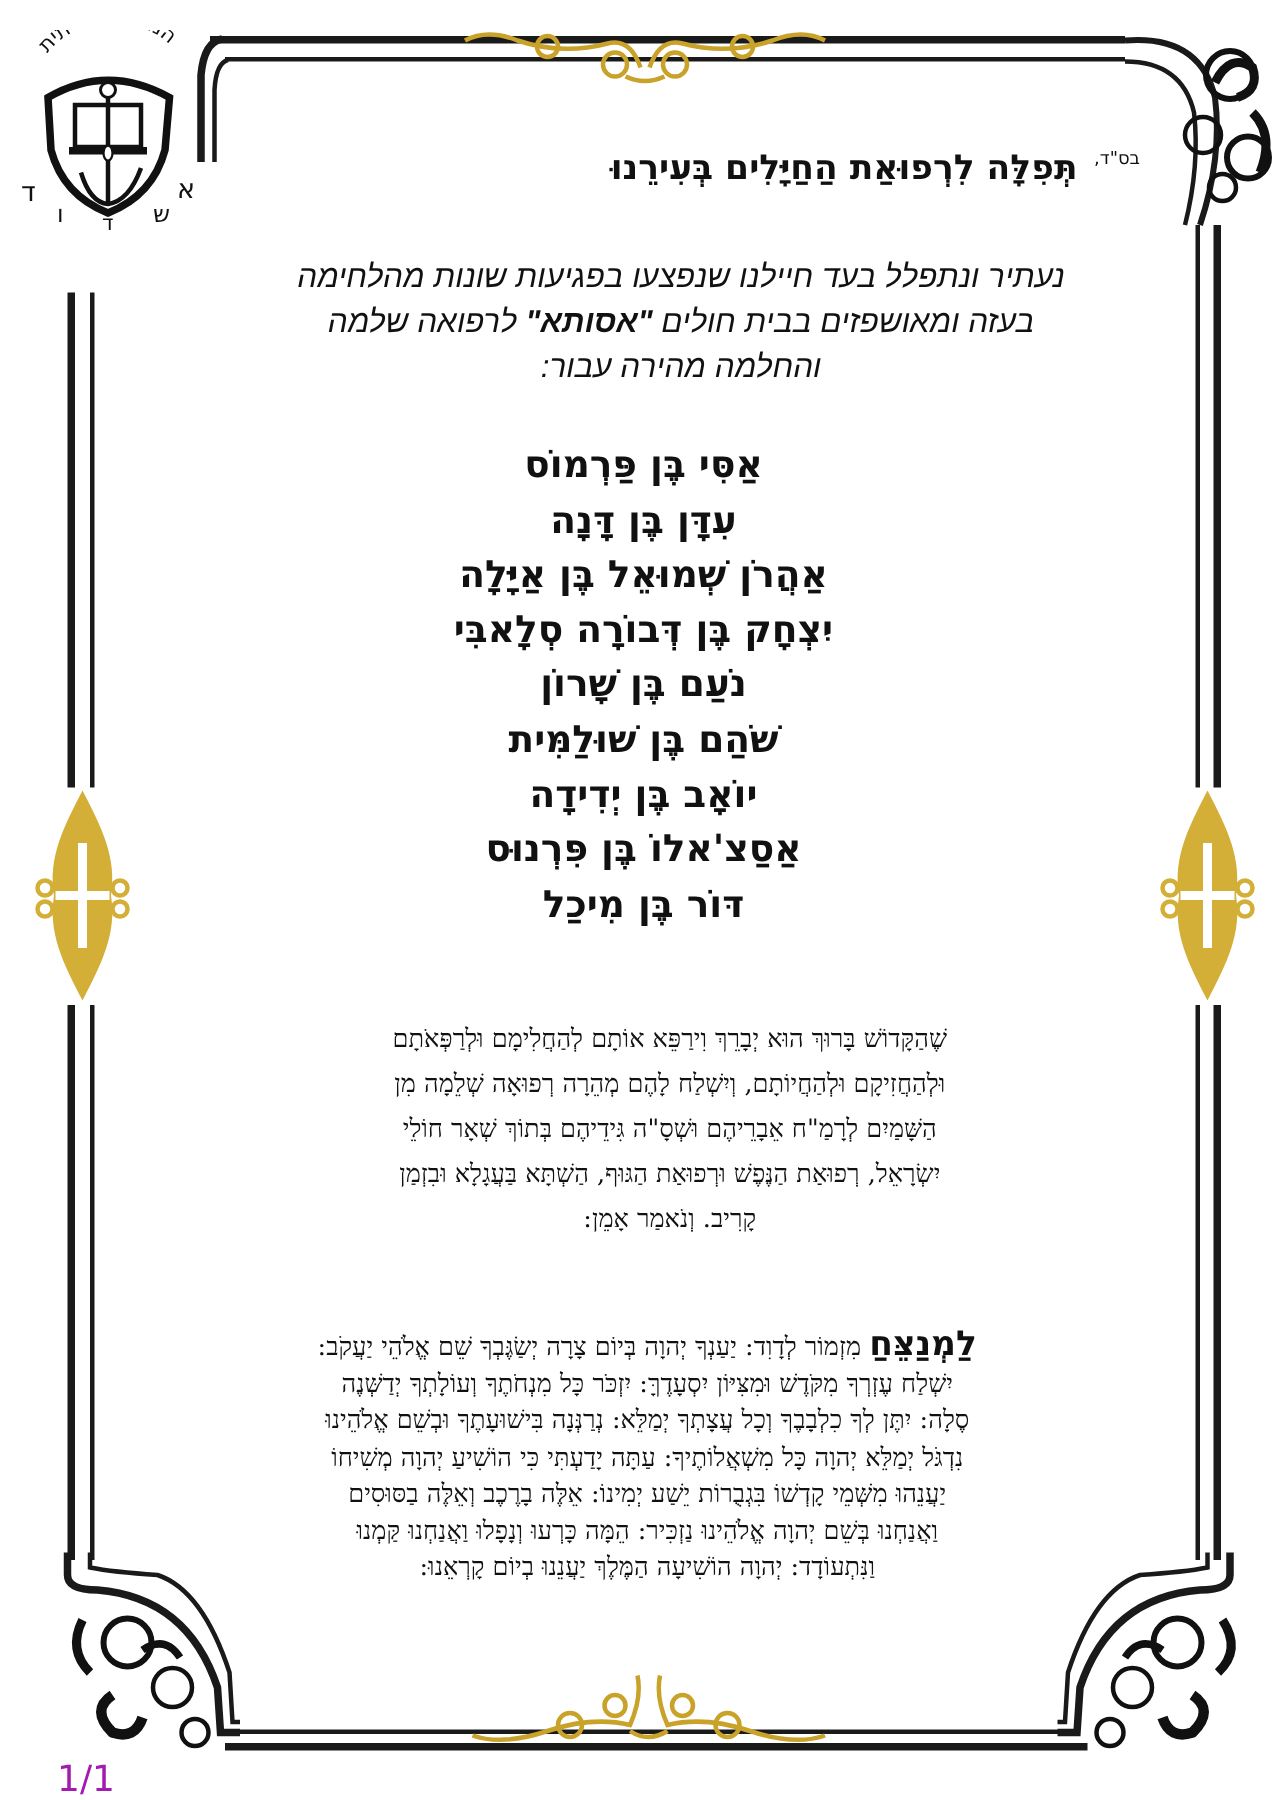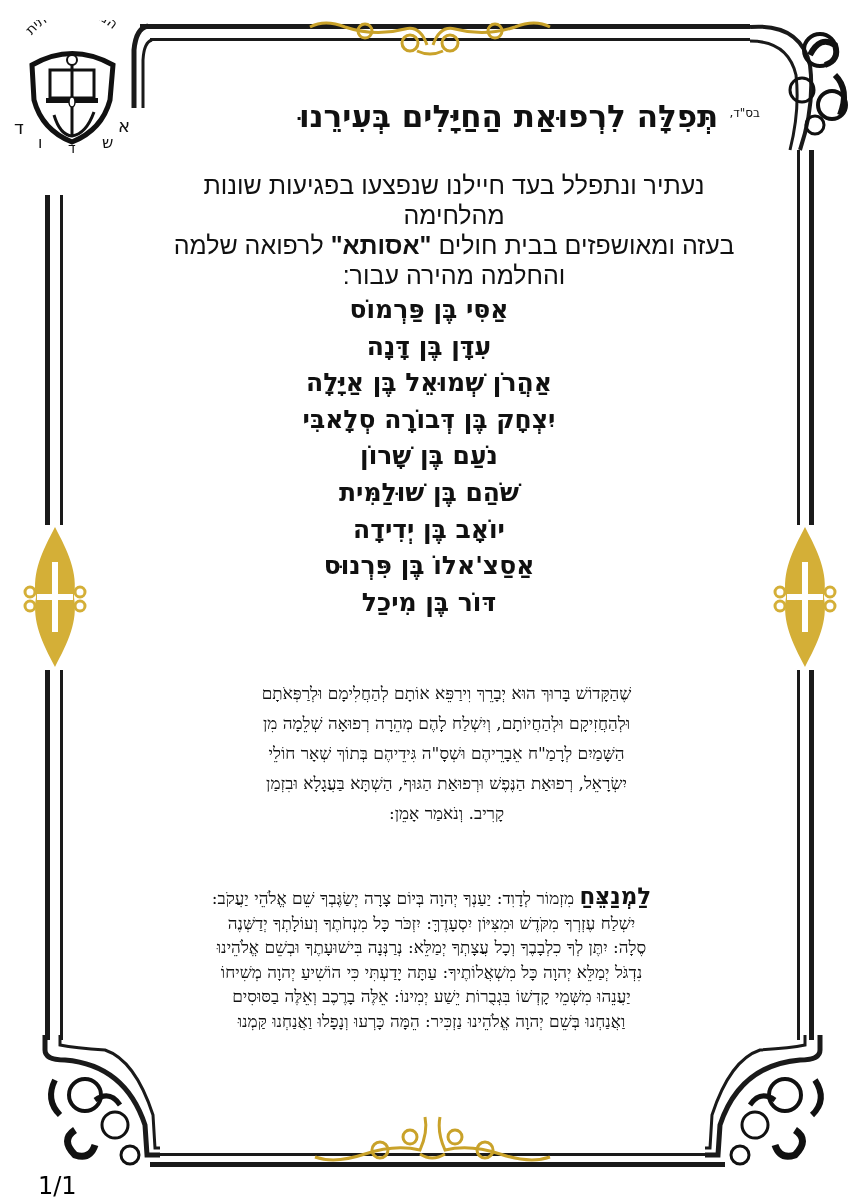--- a/index.html
+++ b/index.html
@@ -5,42 +5,42 @@
     html, body { margin: 0; padding: 0; }
     body {
       width: 858px; height: 1200px; background: #ffffff; position: relative; overflow: hidden;
       font-family: "DejaVu Serif", serif; color: #111;
     }
     .frame-line { position: absolute; background: #1a1a1a; }
     .corner { position: absolute; }
     .gold { position: absolute; }
     .title-row { position: absolute; top: 98px; left: 140px; right: 98px; direction: rtl; white-space: nowrap; text-align: right; }
     .title-bsd { font-family: "DejaVu Sans", sans-serif; font-size: 12px; vertical-align: 10px; margin-left: 6px; }
-    .title { font-family: "DejaVu Sans", sans-serif; font-weight: bold; font-size: 31px; letter-spacing: 0px; }
+    .title { font-family: "DejaVu Sans", sans-serif; font-weight: bold; font-size: 23px; letter-spacing: 0px; }
     .intro {
       position: absolute; top: 170px; left: 150px; right: 100px; direction: rtl; text-align: center;
-      font-family: "Liberation Sans", sans-serif; font-size: 25px; line-height: 30px;
+      font-family: "Liberation Sans", sans-serif; font-size: 21px; line-height: 30px; font-style: italic;
     }
     .intro b { font-weight: bold; }
     .names {
       position: absolute; top: 292px; left: 200px; right: 200px; direction: rtl; text-align: center;
       font-family: "DejaVu Sans", sans-serif; font-weight: bold; font-size: 25px; line-height: 36.6px;
     }
     .names div { white-space: nowrap; }
     .blessing {
       position: absolute; top: 678px; left: 135px; right: 100px; direction: rtl; text-align: center;
       font-family: "DejaVu Serif", serif; font-size: 17px; line-height: 30px;
     }
     .psalm {
       position: absolute; top: 884px; left: 105px; right: 100px; direction: rtl; text-align: center;
       font-family: "DejaVu Serif", serif; font-size: 17px; line-height: 24.5px;
     }
     .psalm .lead { font-family: "DejaVu Sans", sans-serif; font-weight: bold; font-size: 23px; }
     .page-ind {
-      position: absolute; left: 38px; top: 1172px; font-family: "DejaVu Sans", sans-serif; font-size: 24px; color: #000000;
+      position: absolute; left: 38px; top: 1172px; font-family: "DejaVu Sans", sans-serif; font-size: 24px; color: #a21caf;
     }
     .logo { position: absolute; left: 10px; top: 20px; width: 125px; height: 135px; }
   </style>
 </head>
 <body>
 
 <div>
 
   <div class="frame-line" style="left:140px; top:24px; width:610px; height:5px;"></div>
   <div class="frame-line" style="left:150px; top:38px; width:600px; height:3px;"></div>
@@ -209,15 +209,16 @@
   <div>קָרִיב. וְנֹאמַר אָמֵן:</div>
 </div>
 
 <div class="psalm">
   <div><span class="lead">לַמְנַצֵּחַ</span><span> מִזְמוֹר לְדָוִד: יַעַנְךָ יְהוָה בְּיוֹם צָרָה יְשַׂגֶּבְךָ שֵׁם אֱלֹהֵי יַעֲקֹב:</span></div>
   <div>יִשְׁלַח עֶזְרְךָ מִקֹּדֶשׁ וּמִצִּיּוֹן יִסְעָדֶךָּ: יִזְכֹּר כָּל מִנְחֹתֶךָ וְעוֹלָתְךָ יְדַשְּׁנֶה</div>
   <div>סֶלָה: יִתֶּן לְךָ כִלְבָבֶךָ וְכָל עֲצָתְךָ יְמַלֵּא: נְרַנְּנָה בִּישׁוּעָתֶךָ וּבְשֵׁם אֱלֹהֵינוּ</div>
   <div>נִדְגֹּל יְמַלֵּא יְהוָה כָּל מִשְׁאֲלוֹתֶיךָ: עַתָּה יָדַעְתִּי כִּי הוֹשִׁיעַ יְהוָה מְשִׁיחוֹ</div>
   <div>יַעֲנֵהוּ מִשְּׁמֵי קָדְשׁוֹ בִּגְבֻרוֹת יֵשַׁע יְמִינוֹ: אֵלֶּה בָרֶכֶב וְאֵלֶּה בַסּוּסִים</div>
   <div>וַאֲנַחְנוּ בְּשֵׁם יְהוָה אֱלֹהֵינוּ נַזְכִּיר: הֵמָּה כָּרְעוּ וְנָפָלוּ וַאֲנַחְנוּ קַּמְנוּ</div>
+  <div>וַנִּתְעוֹדָד: יְהוָה הוֹשִׁיעָה הַמֶּלֶךְ יַעֲנֵנוּ בְיוֹם קָרְאֵנוּ:</div>
 </div>
 
 <div class="page-ind">1/1</div>
 
 </body></html>

